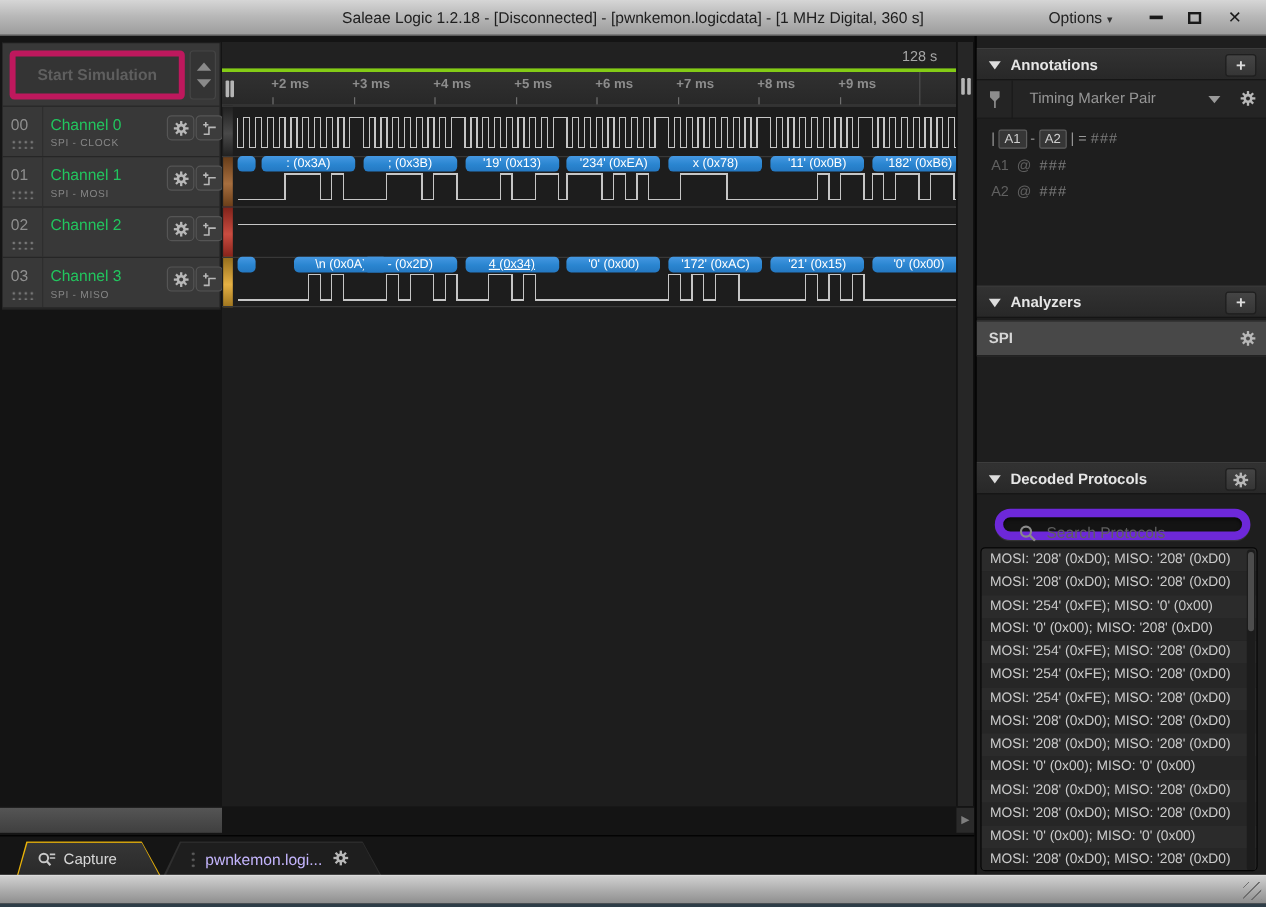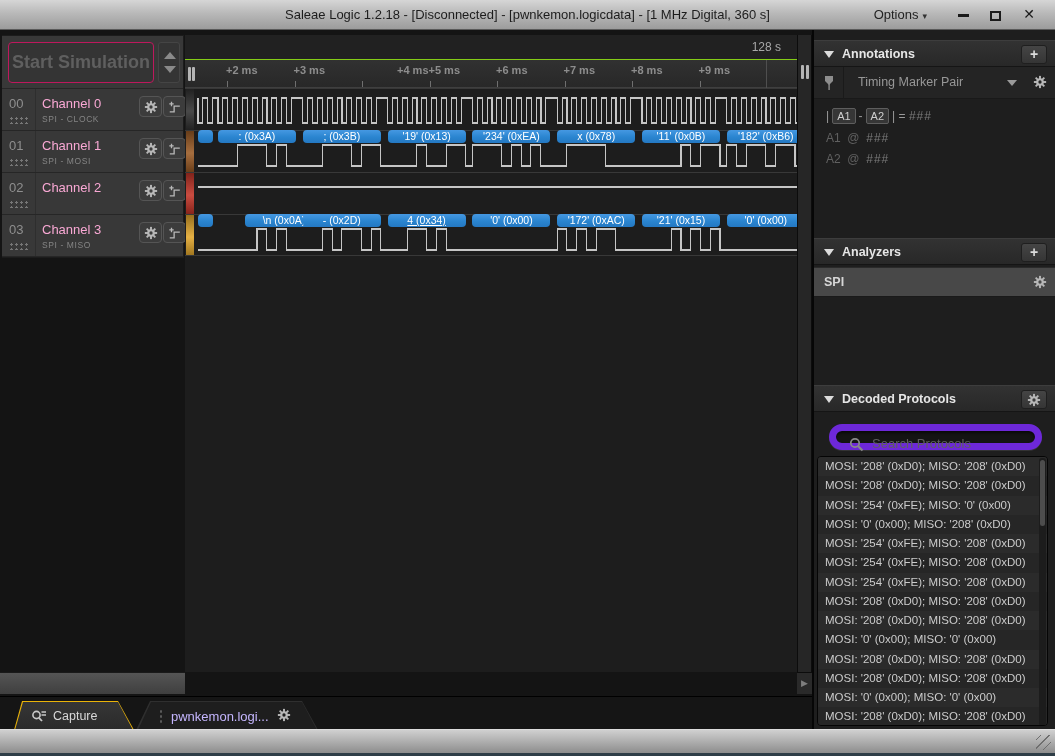--- a/index.html
+++ b/index.html
@@ -19,44 +19,44 @@
   .winbtn{position:absolute;top:0;height:29px;width:28px;text-align:center;line-height:29px;color:#1a1a1a}
   #btn-min{right:78px}#btn-max{right:46px}#btn-close{right:12px;font-size:14px}
   #btn-min i{display:inline-block;width:11px;height:3px;background:#1a1a1a;vertical-align:middle}
   #btn-max i{display:inline-block;width:11px;height:10px;border:2px solid #1a1a1a;vertical-align:middle}
 
   
   #left-panel{position:absolute;left:2px;top:35px;width:182px;height:223px;background:#383838;
     border:1px solid #1c1c1c;border-left:none}
   #sim-row{position:absolute;left:0;top:0;width:100%;height:53px;border-bottom:1px solid #262626}
   #start-sim{position:absolute;left:6px;top:6px;width:146px;height:41px;background:#343434;
-    border:1px solid #be185d;border-radius:4px;color:#5f5f5f;font-size:18px;font-weight:bold;
+    border:5px solid #be185d;border-radius:4px;color:#5f5f5f;font-size:13px;font-weight:bold;
     font-family:inherit;text-align:center}
   #updown{position:absolute;left:156px;top:6px;width:22px;height:41px;background:#343434;
     border:1px solid #454545;border-radius:3px}
   .tri-up{position:absolute;left:5px;top:9px;width:0;height:0;border-left:6px solid transparent;
     border-right:6px solid transparent;border-bottom:7px solid #8a8a8a}
   .tri-dn{position:absolute;left:5px;bottom:9px;width:0;height:0;border-left:6px solid transparent;
     border-right:6px solid transparent;border-top:7px solid #8a8a8a}
   .ch-row{position:absolute;left:0;width:100%;height:42px;border-bottom:1px solid #262626}
   .ch-num{position:absolute;left:7px;top:7px;font-size:13px;color:#8f8f8f}
   .ch-dots{position:absolute;left:7px;top:27px;width:21px;height:8px;
     background-image:radial-gradient(circle,#777 1px,transparent 1.4px);background-size:5px 5px}
   .ch-sep{position:absolute;left:33px;top:0;bottom:0;width:1px;background:#2e2e2e}
-  .ch-name{position:absolute;left:40px;top:7px;font-size:13px;color:#f9a8d4}
+  .ch-name{position:absolute;left:40px;top:7px;font-size:13px;color:#22c55e}
   .ch-sub{position:absolute;left:40px;top:25px;font-size:8.5px;letter-spacing:.6px;color:#858585}
   .icon-btn{position:absolute;top:7px;width:23px;height:21px;background:#3c3c3c;
     border:1px solid #555;border-radius:4px;display:flex;align-items:center;justify-content:center}
   #left-bottom-strip{position:absolute;left:0;top:672px;width:185px;height:22px;
     background:linear-gradient(#555,#3f3f3f);border-top:1px solid #1a1a1a}
 
   
   #viewport{position:absolute;left:185px;top:35px;width:612px;height:637px;background:#1d1d1d;overflow:hidden}
   #overview-bar{position:absolute;left:0;top:0;width:612px;height:25px;background:#212121;
-    border-bottom:1px solid #84cc16}
+    border-bottom:3px solid #84cc16}
   #range-label{position:absolute;right:16px;top:0;line-height:24px;font-size:12px;color:#a8a8a8}
   #ruler{position:absolute;left:0;top:25px;width:612px;height:28px;
     background:linear-gradient(#313131,#282828);border-bottom:1px solid #3f3f3f}
   .tick-label{position:absolute;top:4px;font-size:11px;font-weight:bold;color:#8d8d8d}
   .tick-mark{position:absolute;top:21px;width:1px;height:6px;background:#6f6f6f}
   #end-line{position:absolute;left:581px;top:0;width:1px;height:28px;background:#4f4f4f}
   .grip{position:absolute;width:3px;height:14px;background:#b5b5b5;border-radius:1px}
   #wave-region{position:absolute;left:0;top:53px;width:612px;height:168px}
   .row-border{position:absolute;left:0;width:612px;height:1px;background:#383838}
   .ch-strip{position:absolute;left:1px;width:8px;height:42px}
@@ -274,21 +274,21 @@
   <div id="viewport">
     <div id="overview-bar">
       <div id="range-label">128 s</div>
     </div>
     <div id="ruler">
       <div id="tick-holder">
           <div class="tick-label" style="left: 41px;">+2 ms</div>
           <div class="tick-mark" style="left: 42px;"></div>
           <div class="tick-label" style="left: 108.5px;">+3 ms</div>
           <div class="tick-mark" style="left: 109.5px;"></div>
-          <div class="tick-label" style="left: 176px; margin-left: 36px;">+4 ms</div>
+          <div class="tick-label" style="left: 176px;">+4 ms</div>
           <div class="tick-mark" style="left: 177px;"></div>
           <div class="tick-label" style="left: 243.5px;">+5 ms</div>
           <div class="tick-mark" style="left: 244.5px;"></div>
           <div class="tick-label" style="left: 311px;">+6 ms</div>
           <div class="tick-mark" style="left: 312px;"></div>
           <div class="tick-label" style="left: 378.5px;">+7 ms</div>
           <div class="tick-mark" style="left: 379.5px;"></div>
           <div class="tick-label" style="left: 446px;">+8 ms</div>
           <div class="tick-mark" style="left: 447px;"></div>
           <div class="tick-label" style="left: 513.5px;">+9 ms</div>

